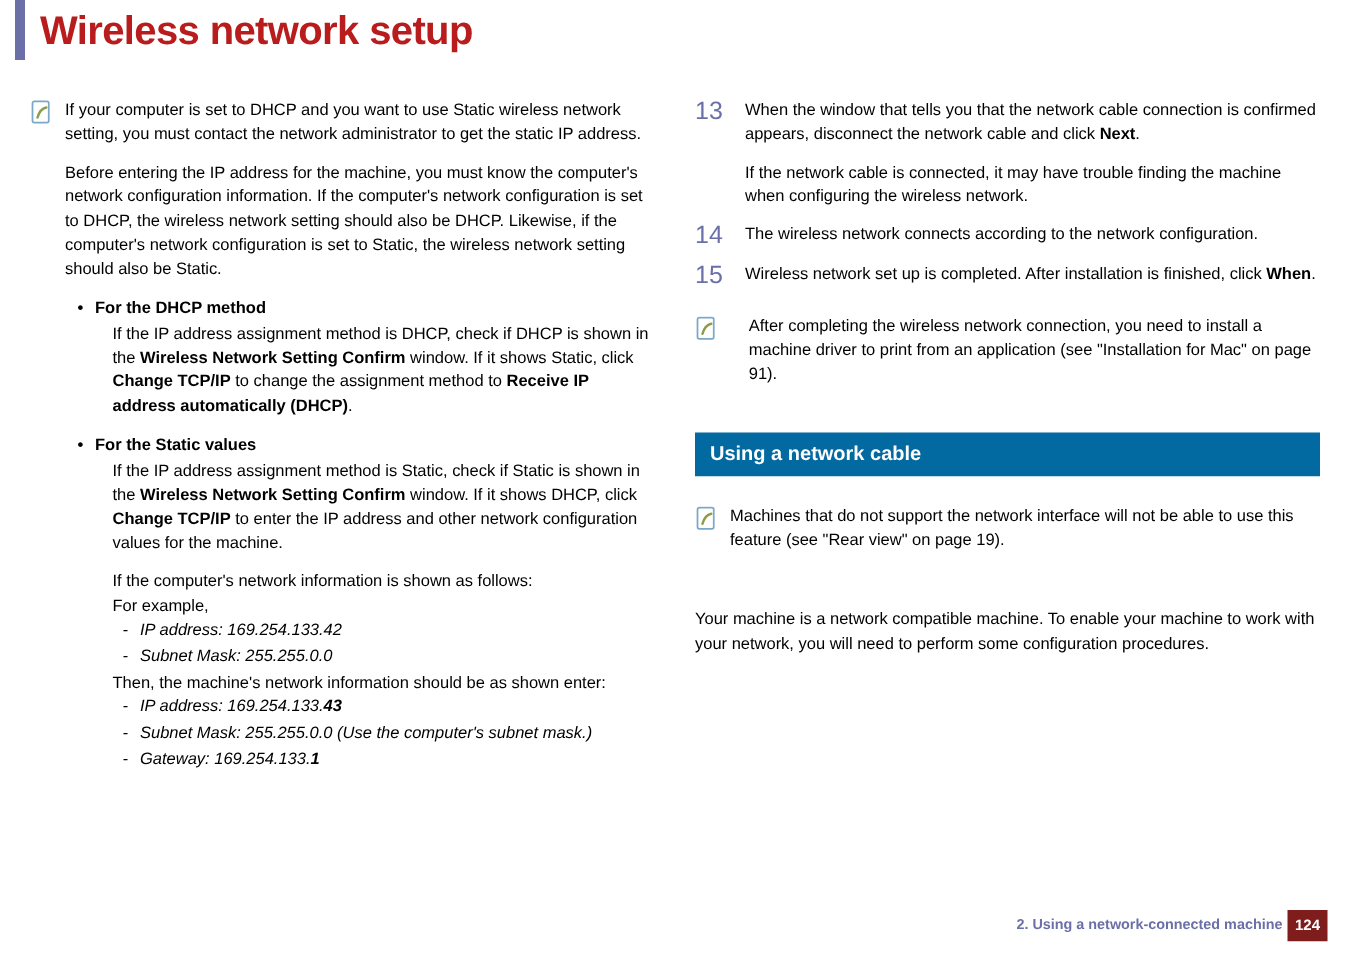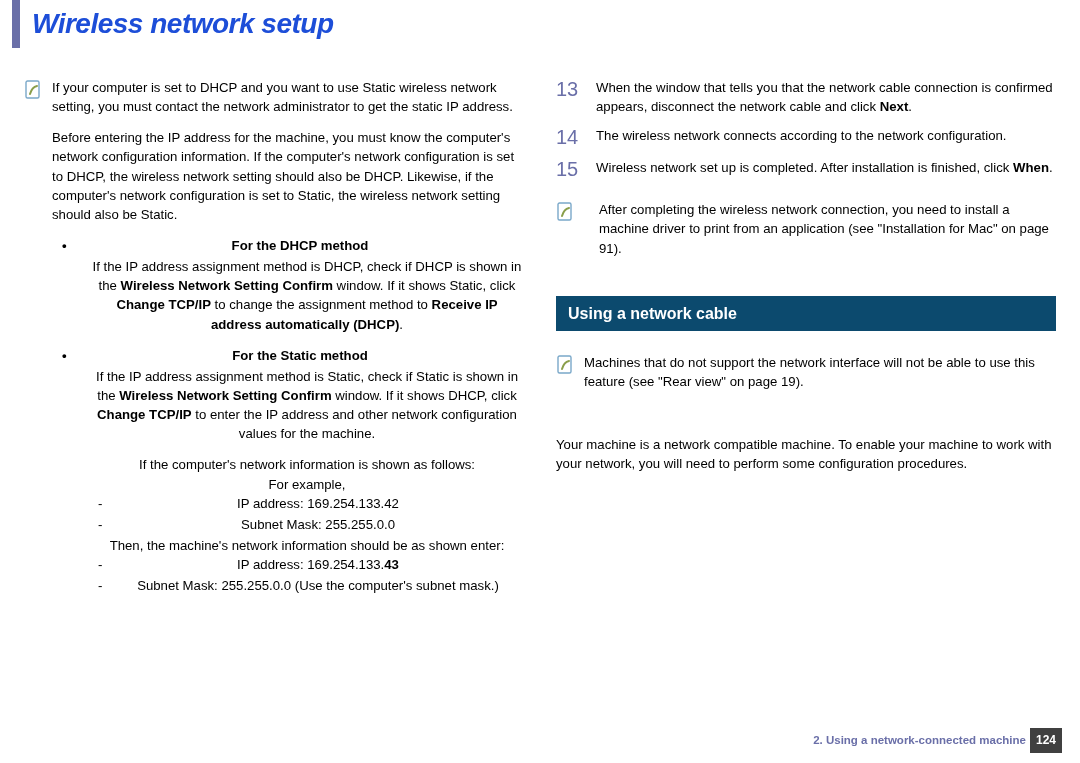--- a/index.html
+++ b/index.html
@@ -19,25 +19,24 @@
     padding: 0 0 0 12px;
     margin-bottom: 30px;
   }
   .title-accent {
     width: 8px;
     height: 48px;
     background: #6a6fa8;
     margin-right: 12px;
   }
   .page-title {
-    font-size: 28px;
-    font-weight: 700;
-    color: #1d4ed8;
+    font-size: 32px;
+    font-weight: 700;
+    color: #b91c1c;
     letter-spacing: -0.5px;
-    font-style: italic;
   }
   .columns {
     display: flex;
     gap: 32px;
     padding: 0 24px;
   }
   .col {
     flex: 1;
     min-width: 0;
   }
@@ -47,35 +46,35 @@
     gap: 10px;
     margin-bottom: 12px;
   }
   .note-icon {
     flex: 0 0 18px;
     height: 20px;
     margin-top: 2px;
   }
   .note-icon svg { display:block; }
   .para { margin-bottom: 12px; }
-  .bullet-block { padding-left: 24px; margin-bottom: 10px; text-align: center; }
+  .bullet-block { padding-left: 24px; margin-bottom: 10px; }
   .bullet-heading::before {
     content: "•";
     position: absolute;
     left: -14px;
     top: 0;
   }
   .bullet-heading {
     font-weight: 700;
     position: relative;
     margin-bottom: 2px;
   }
   .sub-indent { padding-left: 14px; }
   .dash-list { padding-left: 22px; }
-  .dash-list .dash-item { position: relative; margin-bottom: 2px; }
+  .dash-list .dash-item { position: relative; margin-bottom: 2px; font-style: italic; }
   .dash-list .dash-item::before {
     content: "-";
     position: absolute;
     left: -14px;
   }
   .step-row {
     display: flex;
     align-items: flex-start;
     gap: 10px;
     margin-bottom: 10px;
@@ -84,21 +83,21 @@
     flex: 0 0 30px;
     font-size: 20px;
     font-weight: 400;
     color: #6a6fa8;
     line-height: 1.1;
     text-align: left;
   }
   .step-body { flex: 1; }
   .step-body .para:last-child { margin-bottom: 0; }
   .section-heading {
-    background: #0c4a6e;
+    background: #0369a1;
     color: #fff;
     font-weight: 700;
     font-size: 16px;
     padding: 6px 12px;
     margin: 26px 0 22px 0;
   }
   b { font-weight: 700; }
   .footer {
     position: absolute;
     bottom: 10px;
@@ -106,21 +105,21 @@
     display: flex;
     align-items: center;
     gap: 4px;
     font-size: 11.5px;
   }
   .footer-chapter {
     color: #6a6fa8;
     font-weight: 700;
   }
   .footer-page {
-    background: #404040;
+    background: #7f1d1d;
     color: #fff;
     font-weight: 700;
     padding: 4px 6px;
     font-size: 12px;
   }
 </style>
 </head>
 <body>
 
 <div class="page-title-bar">
@@ -144,54 +143,58 @@
         <p class="para">Before entering the IP address for the machine, you must know the computer's network configuration information. If the computer's network configuration is set to DHCP, the wireless network setting should also be DHCP. Likewise, if the computer's network configuration is set to Static, the wireless network setting should also be Static.</p>
 
         <div class="bullet-block">
           <div class="bullet-heading">For the DHCP method</div>
           <div class="sub-indent para">
             <span>If the IP address assignment method is DHCP, check if DHCP is shown in the </span><b>Wireless Network Setting Confirm</b><span> window. If it shows Static, click </span><b>Change TCP/IP</b><span> to change the assignment method to </span><b>Receive IP address automatically (DHCP)</b><span>.</span>
           </div>
         </div>
 
         <div class="bullet-block">
-          <div class="bullet-heading">For the Static method</div>
+          <div class="bullet-heading">For the Static values</div>
           <div class="sub-indent">
             <p class="para">
               <span>If the IP address assignment method is Static, check if Static is shown in the </span><b>Wireless Network Setting Confirm</b><span> window. If it shows DHCP, click </span><b>Change TCP/IP</b><span> to enter the IP address and other network configuration values for the machine.</span>
             </p>
             <p>If the computer's network information is shown as follows:</p>
             <p>For example,</p>
             <div class="dash-list">
               <div class="dash-item">IP address: 169.254.133.42</div>
               <div class="dash-item">Subnet Mask: 255.255.0.0</div>
             </div>
             <p>Then, the machine's network information should be as shown enter:</p>
             <div class="dash-list">
               <div class="dash-item">
                 <span>IP address: 169.254.133.</span><b>43</b>
               </div>
               <div class="dash-item">Subnet Mask: 255.255.0.0 (Use the computer's subnet mask.)</div>
+              <div class="dash-item">
+                <span>Gateway: 169.254.133.</span><b>1</b>
+              </div>
             </div>
           </div>
         </div>
 
       </div>
     </div>
 
   </div>
 
   <div class="col">
 
     <div class="step-row">
       <div class="step-num">13</div>
       <div class="step-body">
         <p class="para">
           <span>When the window that tells you that the network cable connection is confirmed appears, disconnect the network cable and click </span><b>Next</b><span>.</span>
         </p>
+        <p class="para">If the network cable is connected, it may have trouble finding the machine when configuring the wireless network.</p>
       </div>
     </div>
 
     <div class="step-row">
       <div class="step-num">14</div>
       <div class="step-body">
         <p class="para">The wireless network connects according to the network configuration.</p>
       </div>
     </div>
 

